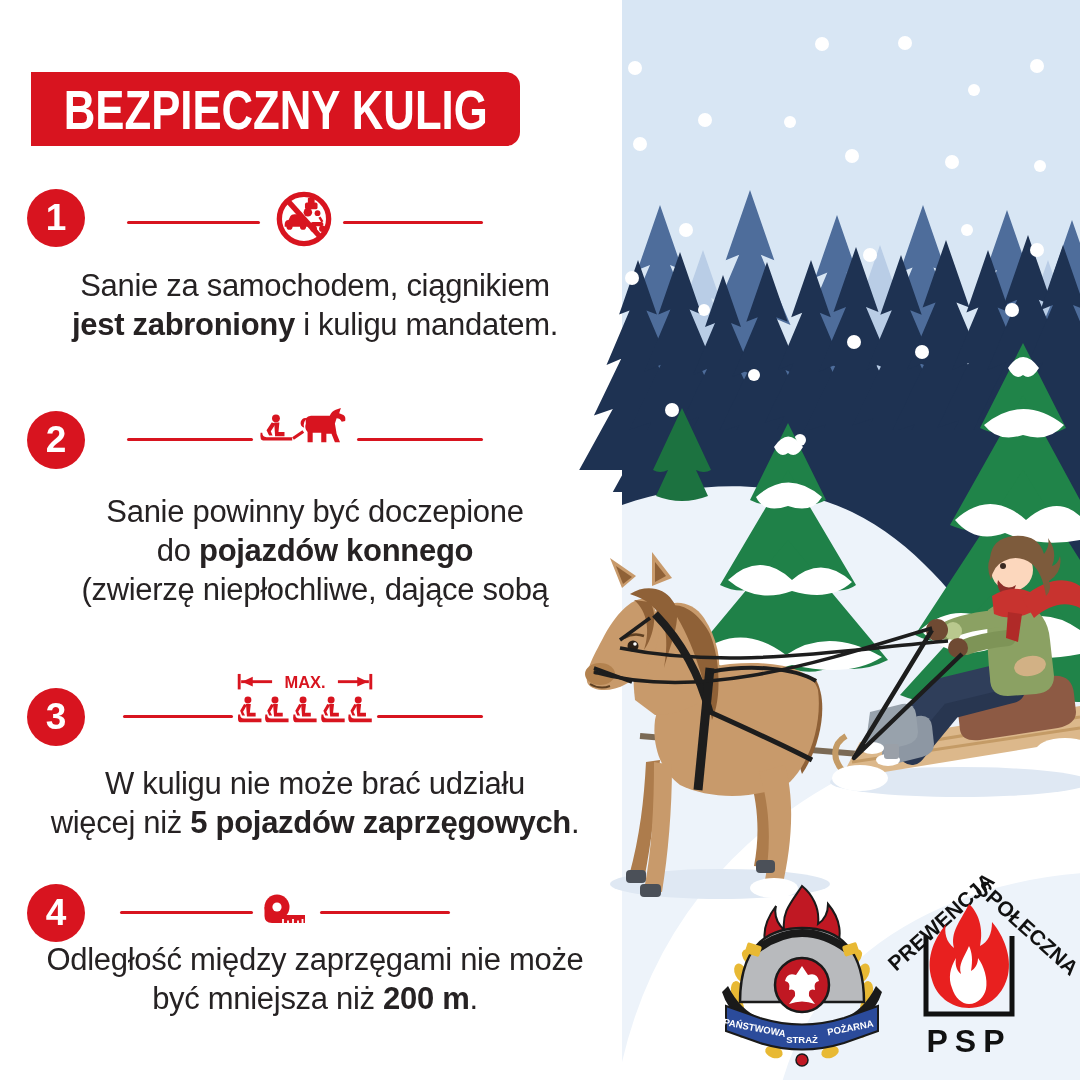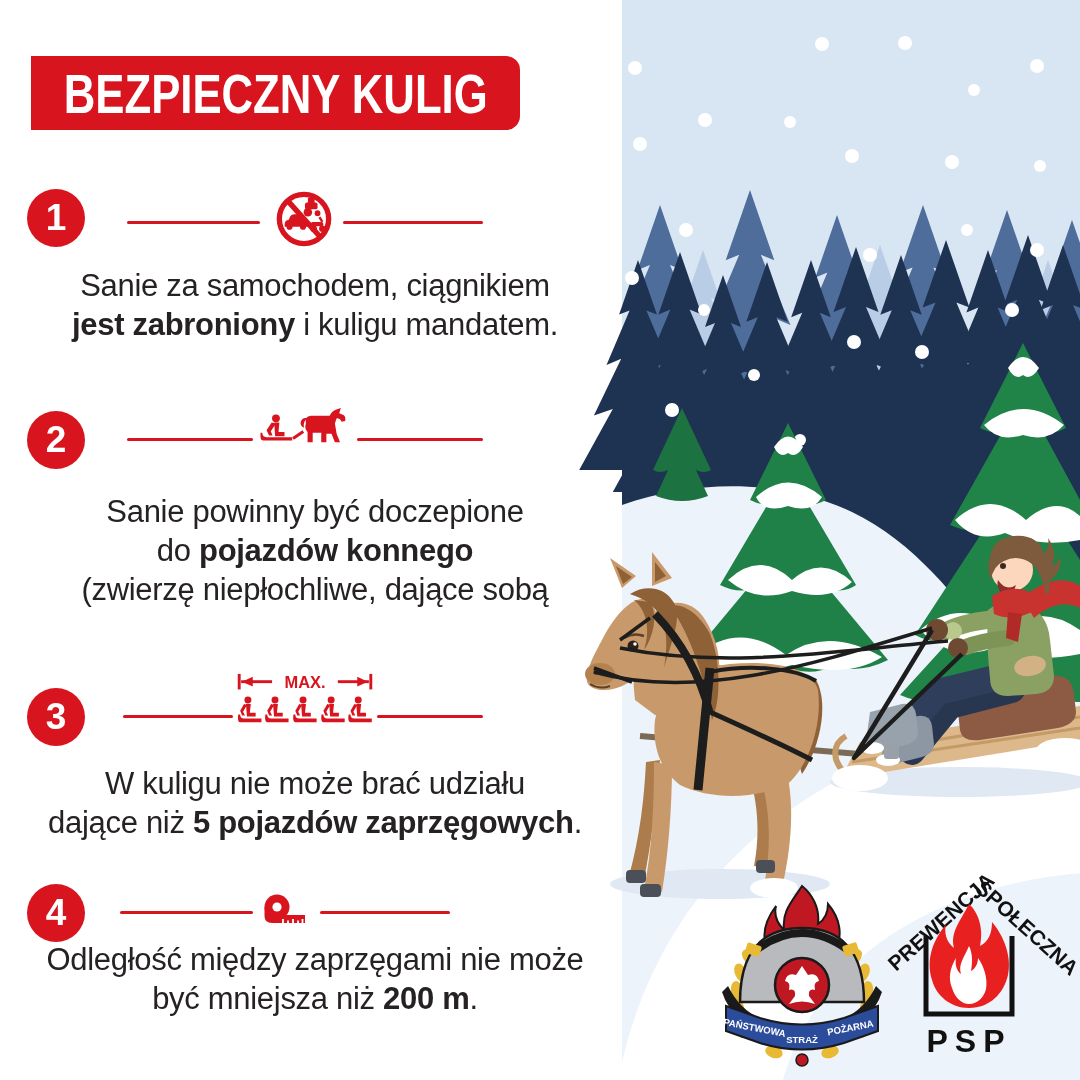--- a/index.html
+++ b/index.html
@@ -1,18 +1,18 @@
 <!DOCTYPE html>
 <html><head>
 <meta charset="utf-8">
 <style>
   html,body{margin:0;padding:0;background:#fff;}
   .page{position:relative;width:1080px;height:1080px;background:#ffffff;overflow:hidden;
         font-family:"Liberation Sans",sans-serif;}
-  .banner{position:absolute;left:31px;top:56px;width:489px;height:74px;background:#d8141f;
+  .banner{position:absolute;left:31px;top:72px;width:489px;height:74px;background:#d8141f;
           border-radius:0 14px 14px 0;display:flex;align-items:center;justify-content:center;}
   .banner span{display:inline-block;color:#fff;font-weight:bold;font-size:56px;letter-spacing:0px;
           transform:scaleX(0.78);white-space:nowrap;}
   .num-circle{position:absolute;left:27px;width:58px;height:58px;border-radius:50%;background:#d8141f;
           color:#fff;font-weight:bold;font-size:37px;display:flex;align-items:center;justify-content:center;}
   .rline{position:absolute;height:3px;background:#d8141f;border-radius:2px;}
   .para{position:absolute;left:35px;width:560px;text-align:center;color:#262223;
         font-size:31px;line-height:39px;letter-spacing:-0.3px;}
   .para b{font-weight:bold;}
   .icon{position:absolute;}
@@ -99,21 +99,21 @@
       <path d="M10,34 L6,41 L8,45 L5,45 L3,40 L7,33 Z"></path>
       <path d="M3,52 L25,52 L25,48 L7,48 Q3,48 3,44 L1,44 Q0,52 3,52 Z"></path>
     </g>
     <use href="#sled-rider" x="28"></use>
       <use href="#sled-rider" x="57"></use>
     <use href="#sled-rider" x="86"></use>
       <use href="#sled-rider" x="114"></use>
   </svg>
   <div class="para" style="top:764px">
       <div><span>W kuligu nie może brać udziału</span></div>
-      <div><span>dające niż </span><b>5 pojazdów zaprzęgowych</b><span>.</span></div>
+      <div><span>więcej niż </span><b>5 pojazdów zaprzęgowych</b><span>.</span></div>
     </div>
 
   <div class="num-circle" style="top:884px">
     <span>4</span>
     </div>
   <div class="rline" style="left:120px;top:911px;width:133px"></div>
   <div class="rline" style="left:320px;top:911px;width:130px"></div>
   <svg class="icon" style="left:261px;top:892px" width="48" height="40" viewBox="0 0 48 40">
     <circle cx="16" cy="15" r="12.5" fill="#d8141f"></circle>
     <circle cx="16" cy="15" r="4.6" fill="#ffffff"></circle>

